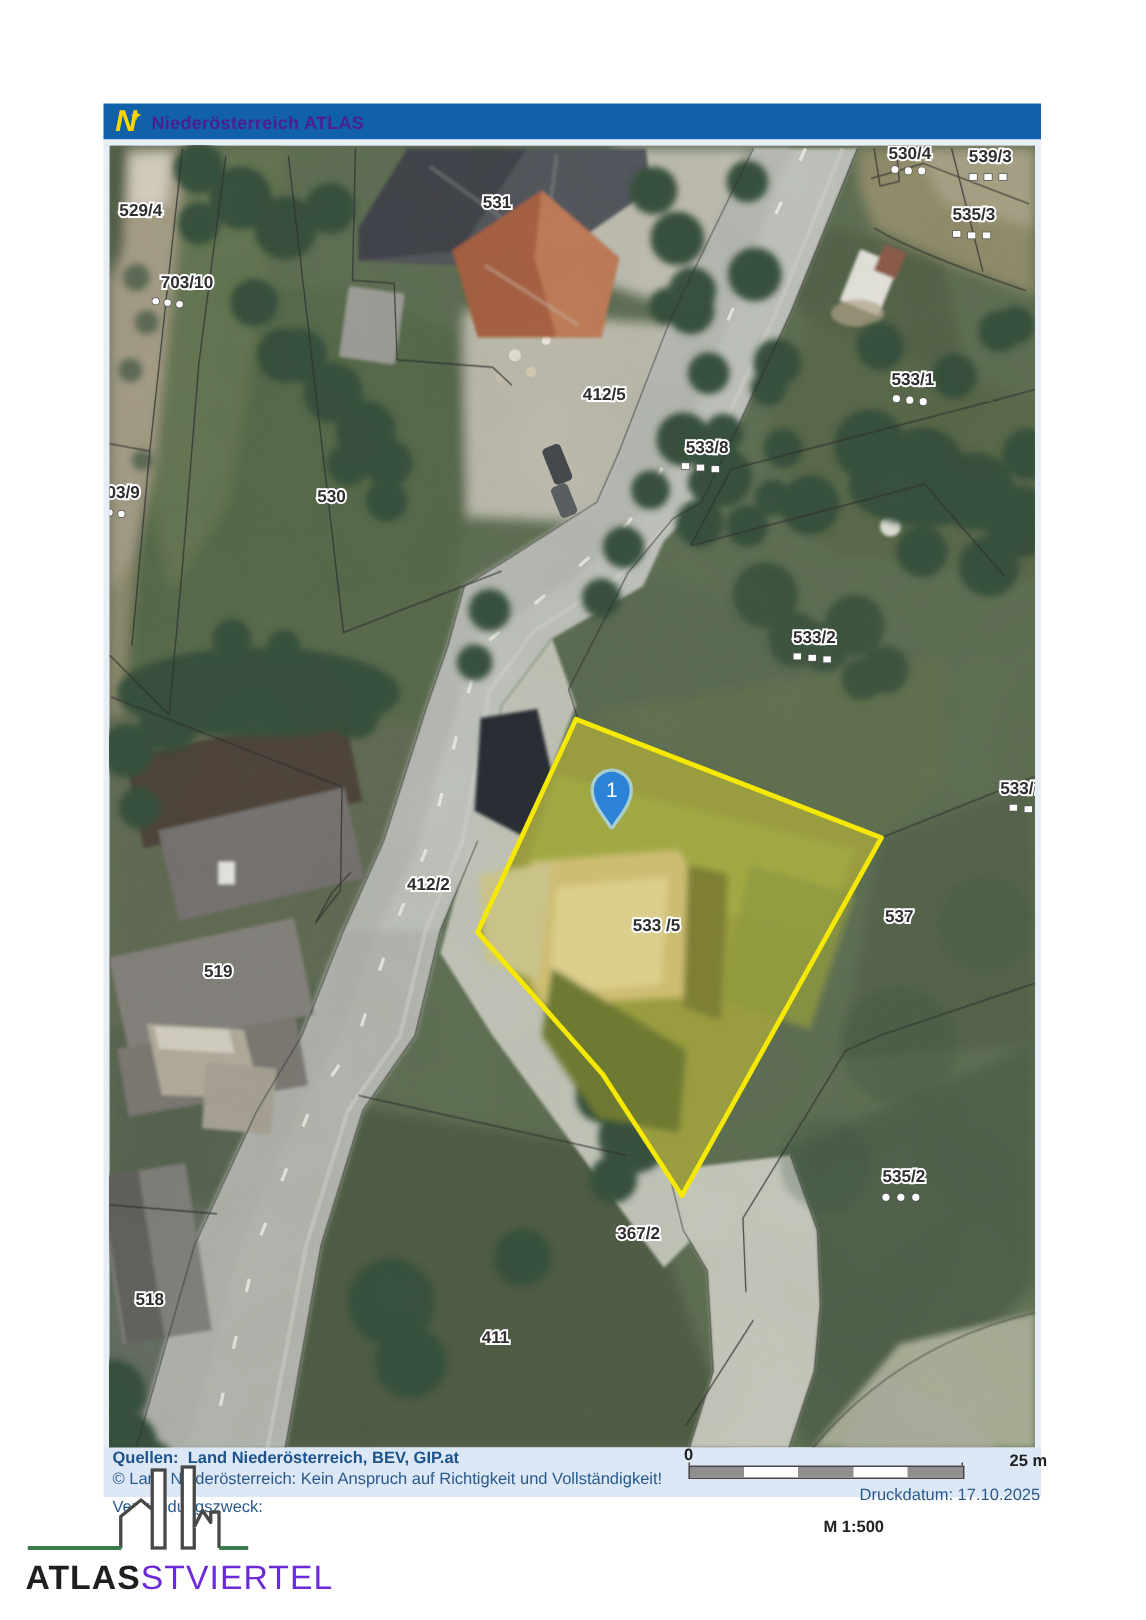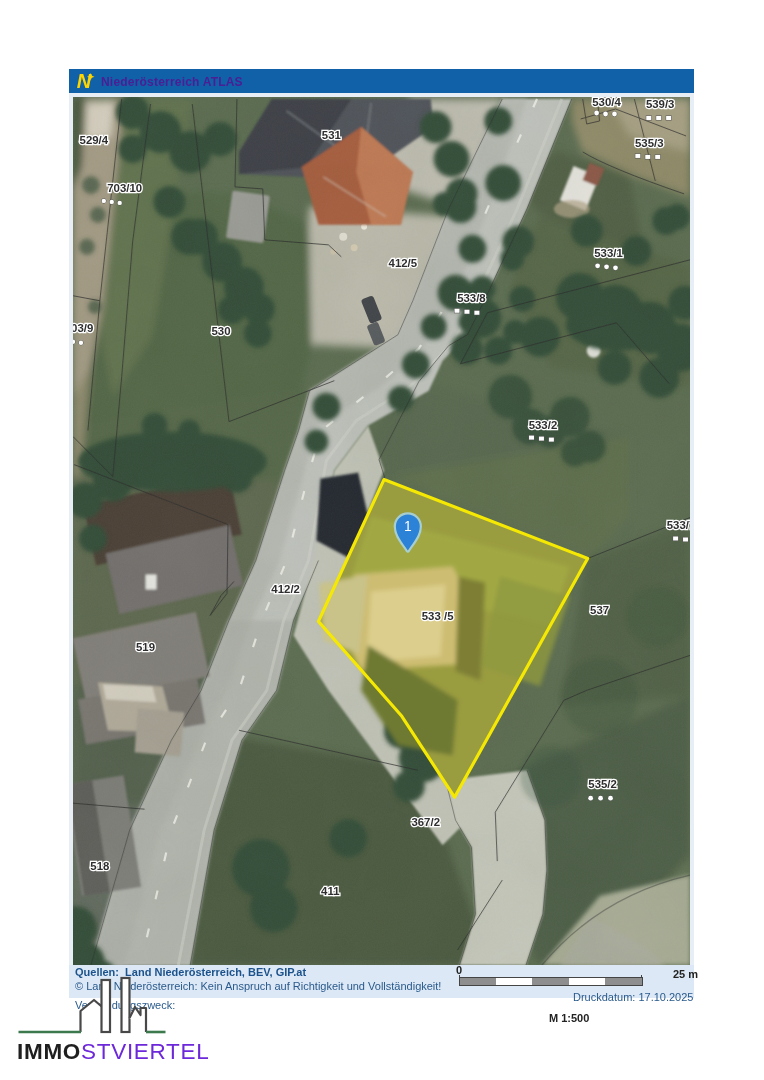--- a/index.html
+++ b/index.html
@@ -481,13 +481,13 @@
 
 <rect x="121.5" y="4" width="8" height="54" fill="#ffffff" stroke="#484848" stroke-width="2.2"></rect>
 
 <path d="M129.5 44 L135 33 L140.5 41 L140.5 34 L146 34 L146 58" fill="#ffffff" stroke="#484848" stroke-width="2.2" stroke-linejoin="round"></path>
 
 <path d="M18.5 58 H81" stroke="#3c7a4d" stroke-width="2.6" fill="none"></path>
 
 <path d="M146 58 H165.5" stroke="#3c7a4d" stroke-width="2.6" fill="none"></path>
 </svg>
 
-<div class="abs" style="left:17px;top:1039px;font-size:22.5px;letter-spacing:0.7px;color:#1f1f1f;"><b>IMMO</b><span style="font-weight:normal;color:#6d28d9;">STVIERTEL</span></div>
+<div class="abs" style="left:17px;top:1039px;font-size:22.5px;letter-spacing:0.7px;color:#1f1f1f;"><b>ATLAS</b><span style="font-weight:normal;color:#6d28d9;">STVIERTEL</span></div>
 
 </body></html>

